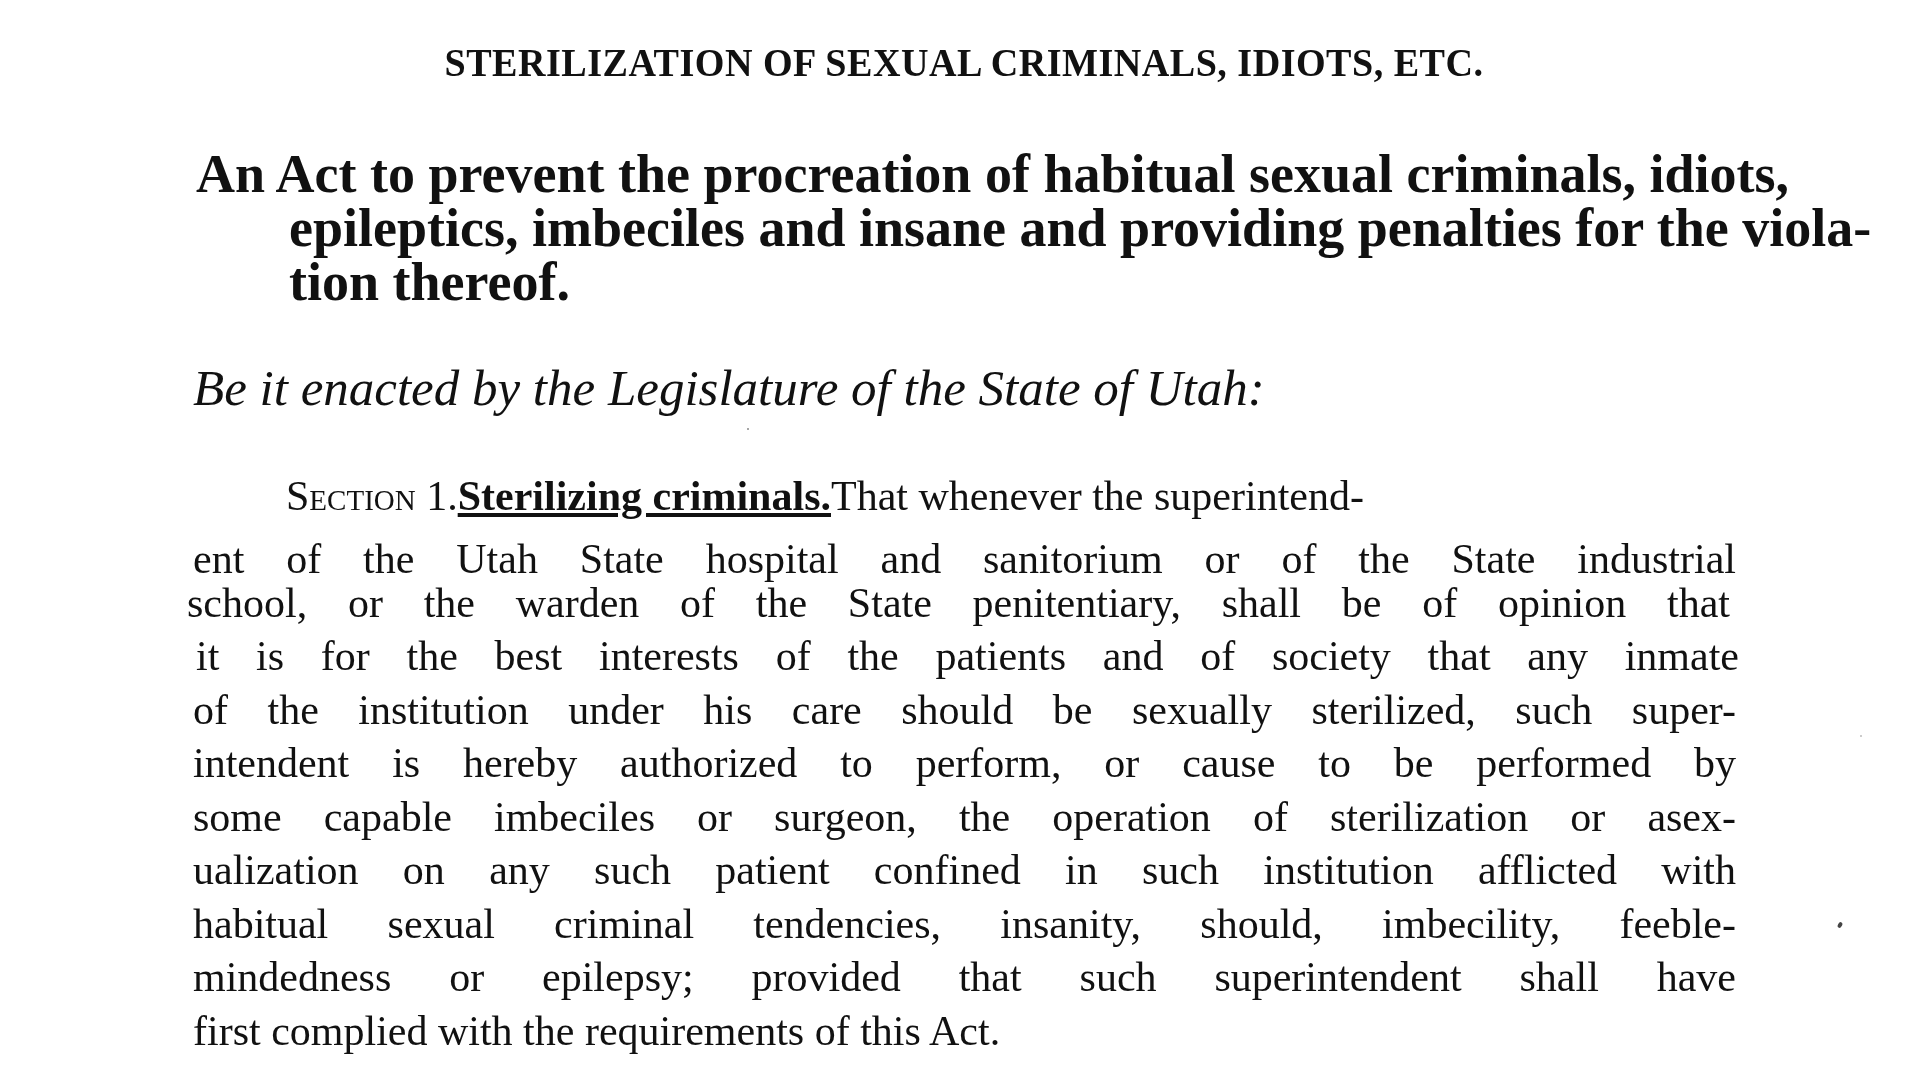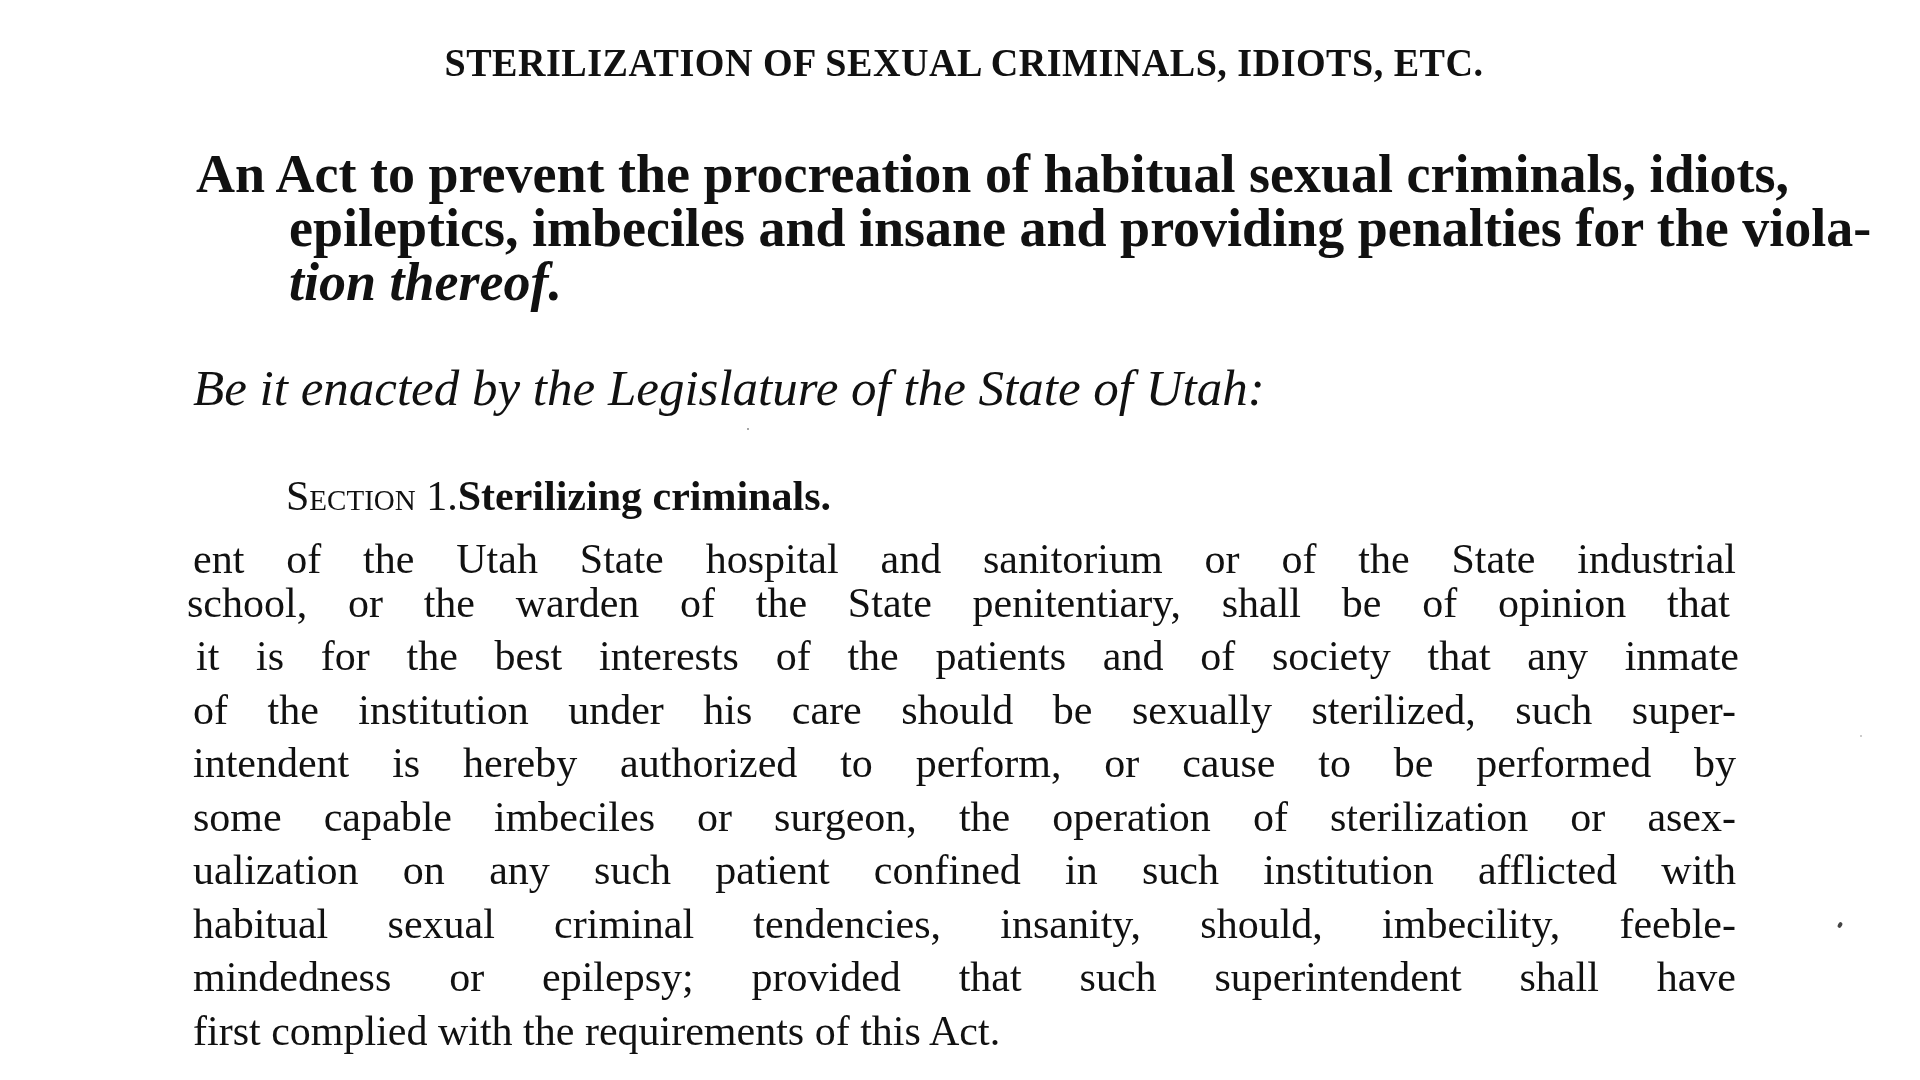--- a/index.html
+++ b/index.html
@@ -50,47 +50,48 @@
     font-weight: bold;
     font-size: 54px;
   }
   .enact {
     font-style: italic;
     font-size: 51px;
   }
   .sc {
     font-variant: small-caps;
   }
-  .bold { font-weight: bold; }
+  .bold { font-weight: bold; text-decoration: underline; }
   .speck {
     position: absolute;
     width: 3px; height: 3px;
     background: #444;
     border-radius: 50%;
   }
 </style>
 </head>
 <body>
 
 <div class="page">
 
   <div class="title">STERILIZATION OF SEXUAL CRIMINALS, IDIOTS, ETC.</div>
 
   <div>
     <div class="line act-line" style="left:196px; top:148px; width:1540px;">An Act to prevent the procreation of habitual sexual criminals, idiots,</div>
     <div class="line act-line" style="left:289px; top:202px; width:1447px;">epileptics, imbeciles and insane and providing penalties for the viola-</div>
-    <div class="line act-line last" style="left:289px; top:256px; width:600px;font-style:italic;">tion thereof.</div>
+    <div class="line act-line last" style="left:289px; top:256px; width:600px;">tion thereof.</div>
   </div>
 
   <div class="line enact last" style="left:193px; top:362px; width:1200px;">Be it enacted by the Legislature of the State of Utah:</div>
 
   <div>
     <div class="line" style="left:286px; top:470px; width:1450px; display:flex; justify-content:flex-start;">
       <span class="sc">Section 1.</span>
       <span class="bold">Sterilizing criminals.</span>
+      <span>That whenever the superintend-</span>
     </div>
     <div class="line" style="left:193px; top:523px; width:1543px;margin-top:10px;">ent of the Utah State hospital and sanitorium or of the State industrial</div>
     <div class="line" style="left:187px; top:577px; width:1543px;">school, or the warden of the State penitentiary, shall be of opinion that</div>
     <div class="line" style="left:196px; top:630px; width:1543px;">it is for the best interests of the patients and of society that any inmate</div>
     <div class="line" style="left:193px; top:684px; width:1543px;">of the institution under his care should be sexually sterilized, such super-</div>
     <div class="line" style="left:193px; top:737px; width:1543px;">intendent is hereby authorized to perform, or cause to be performed by</div>
     <div class="line" style="left:193px; top:791px; width:1543px;">some capable imbeciles or surgeon, the operation of sterilization or asex-</div>
     <div class="line" style="left:193px; top:844px; width:1543px;">ualization on any such patient confined in such institution afflicted with</div>
     <div class="line" style="left:193px; top:898px; width:1543px;">habitual sexual criminal tendencies, insanity, should, imbecility, feeble-</div>
     <div class="line" style="left:193px; top:951px; width:1543px;">mindedness or epilepsy; provided that such superintendent shall have</div>

